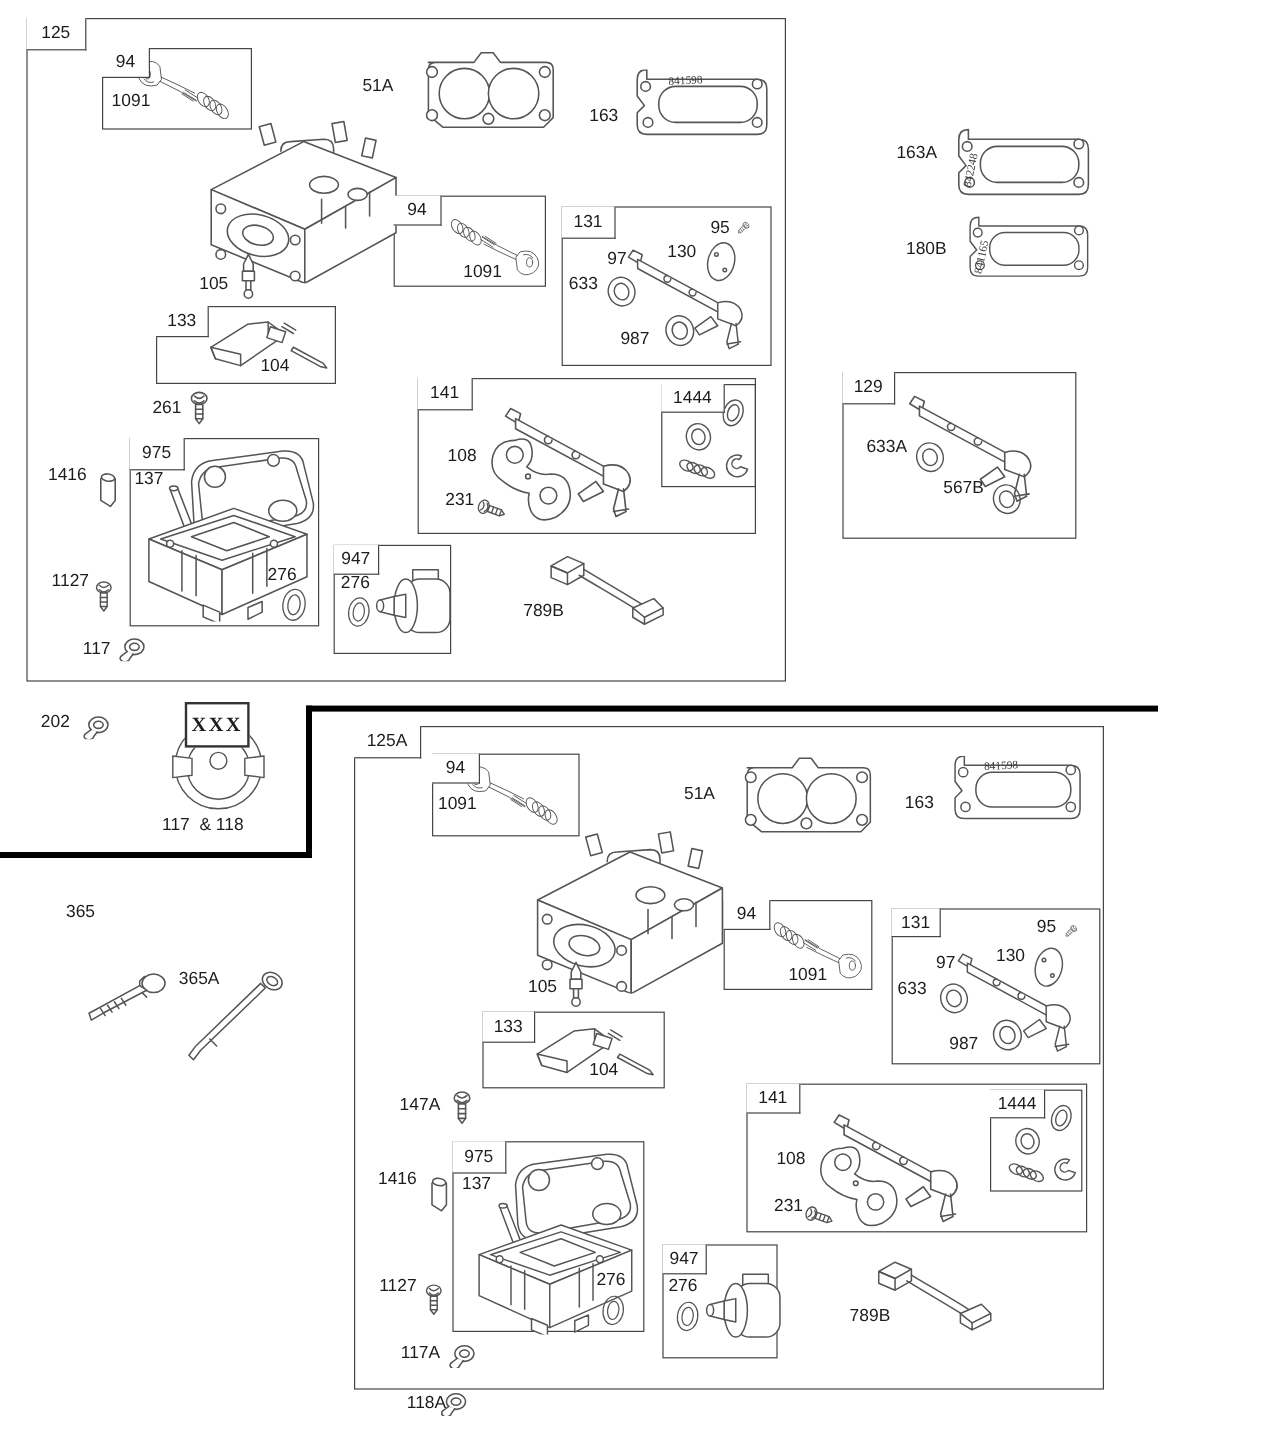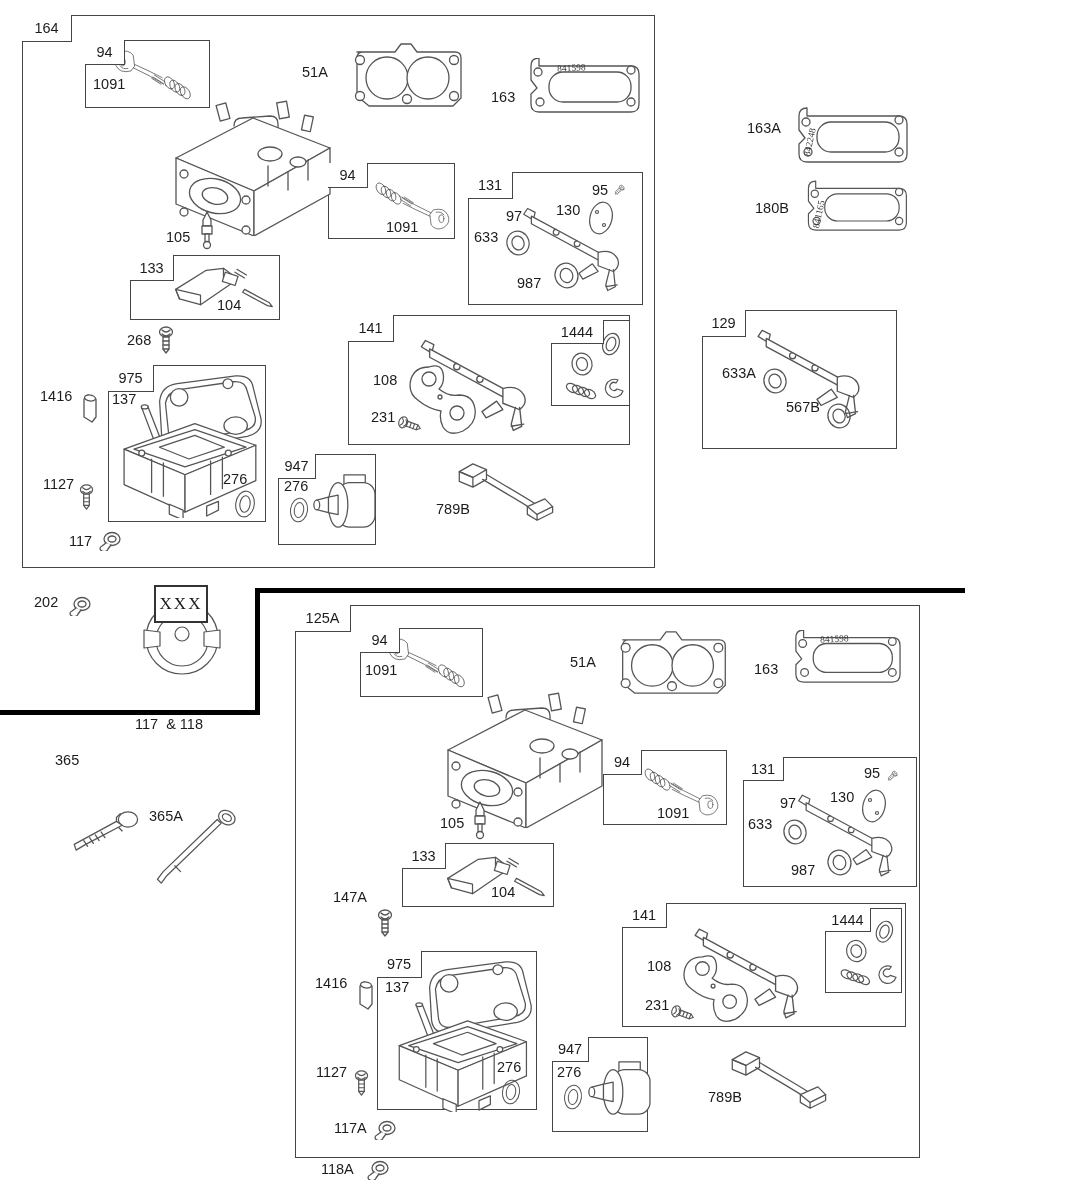--- a/index.html
+++ b/index.html
@@ -10,21 +10,21 @@
   .tag{position:absolute;border-right:1px solid #454545;border-bottom:1px solid #454545;
        background:#fff;display:flex;align-items:center;justify-content:center;
        font-size:14.5px;z-index:4}
   .lbl{position:absolute;font-size:14.5px;white-space:nowrap;z-index:4}
   .stamp{position:absolute;font-family:"Liberation Serif",serif;font-size:9.5px;
          color:#3a3a3a;white-space:nowrap;z-index:5}
   .thick{position:absolute;background:#000;z-index:6}
   .part{position:absolute;overflow:visible;z-index:2}
   .xxxbox{position:absolute;border:2px solid #333;background:#fff;display:flex;
           align-items:center;justify-content:center;font-family:"Liberation Serif",serif;
-          font-weight:normal;font-size:17px;letter-spacing:2px;z-index:5}
+          font-weight:bold;font-size:17px;letter-spacing:2px;z-index:5}
   svg .ln{fill:#fff;stroke:#555;stroke-width:1.3;stroke-linejoin:round;stroke-linecap:round}
   svg .op{fill:none;stroke:#555;stroke-width:1.2;stroke-linejoin:round;stroke-linecap:round}
 </style>
 </head>
 <body>
 
 <div id="stage">
 
   <svg width="0" height="0" style="position:absolute">
     <defs>
@@ -246,21 +246,21 @@
         </g>
       </symbol>
     </defs>
   </svg>
 
   <div class="thick" style="left:255px;top:588px;width:710px;height:5px"></div>
   <div class="thick" style="left:255px;top:588px;width:5px;height:127px"></div>
   <div class="thick" style="left:0px;top:710px;width:260px;height:5px"></div>
 
   <div class="box" style="left:22px;top:15px;width:633px;height:553px"></div>
-  <div class="tag" style="left:22px;top:15px;width:50px;height:27px">164</div>
+  <div class="tag" style="left:22px;top:15px;width:50px;height:27px">125</div>
 
   <div class="box" style="left:85px;top:40px;width:125px;height:68px"></div>
   <div class="tag" style="left:85px;top:40px;width:40px;height:25px">94</div>
   <svg class="part" style="left:95px;top:48px;width:112px;height:56px">
       <use href="#s-needle-r" width="100%" height="100%"></use>
     </svg>
   <span class="lbl" style="left:93px;top:76px">1091</span>
 
   <svg class="part" style="left:158px;top:96px;width:180px;height:140px">
       <use href="#s-carb" width="100%" height="100%"></use>
@@ -282,21 +282,21 @@
       <use href="#s-inlet" width="100%" height="100%"></use>
     </svg>
 
   <div class="box" style="left:130px;top:255px;width:150px;height:65px"></div>
   <div class="tag" style="left:130px;top:255px;width:44px;height:26px">133</div>
   <svg class="part" style="left:168px;top:260px;width:110px;height:54px">
       <use href="#s-float" width="100%" height="100%"></use>
     </svg>
   <span class="lbl" style="left:217px;top:297px">104</span>
 
-  <span class="lbl" style="left:127px;top:332px">268</span>
+  <span class="lbl" style="left:127px;top:332px">261</span>
   <svg class="part" style="left:158px;top:325px;width:16px;height:32px">
       <use href="#s-screw" width="100%" height="100%"></use>
     </svg>
 
   <div class="box" style="left:108px;top:365px;width:158px;height:157px"></div>
   <div class="tag" style="left:108px;top:365px;width:46px;height:27px">975</div>
   <span class="lbl" style="left:112px;top:391px">137</span>
   <svg class="part" style="left:142px;top:372px;width:122px;height:78px">
       <use href="#s-g137" width="100%" height="100%"></use>
     </svg>
@@ -411,21 +411,21 @@
     </svg>
 
   <span class="lbl" style="left:34px;top:594px">202</span>
   <svg class="part" style="left:66px;top:596px;width:26px;height:20px">
       <use href="#s-plug" width="100%" height="100%"></use>
     </svg>
   <svg class="part" style="left:140px;top:594px;width:84px;height:82px">
       <use href="#s-dial" width="100%" height="100%"></use>
     </svg>
   <div class="xxxbox" style="left:154px;top:585px;width:54px;height:38px">XXX</div>
-  <span class="lbl" style="left:135px;top:716px;white-space:pre">117  &amp; 118</span>
+  <span class="lbl" style="left:135px;top:680px;white-space:pre">117  &amp; 118</span>
 
   <span class="lbl" style="left:55px;top:752px">365</span>
   <svg class="part" style="left:63px;top:806px;width:80px;height:48px">
       <use href="#s-bolt" width="100%" height="100%"></use>
     </svg>
   <span class="lbl" style="left:149px;top:808px">365A</span>
   <svg class="part" style="left:152px;top:806px;width:88px;height:82px">
       <use href="#s-stud" width="100%" height="100%"></use>
     </svg>
 
@@ -487,21 +487,21 @@
       <use href="#s-ring" width="100%" height="100%"></use>
     </svg>
 
   <div class="box" style="left:402px;top:843px;width:152px;height:64px"></div>
   <div class="tag" style="left:402px;top:843px;width:44px;height:26px">133</div>
   <svg class="part" style="left:440px;top:849px;width:110px;height:54px">
       <use href="#s-float" width="100%" height="100%"></use>
     </svg>
   <span class="lbl" style="left:491px;top:884px">104</span>
 
-  <span class="lbl" style="left:333px;top:889px">147A</span>
+  <span class="lbl" style="left:333px;top:913px">147A</span>
   <svg class="part" style="left:377px;top:908px;width:16px;height:32px">
       <use href="#s-screw" width="100%" height="100%"></use>
     </svg>
 
   <div class="box" style="left:622px;top:903px;width:284px;height:124px"></div>
   <div class="tag" style="left:622px;top:903px;width:45px;height:25px">141</div>
   <svg class="part" style="left:688px;top:925px;width:136px;height:98px">
       <use href="#s-shaft" width="100%" height="100%"></use>
     </svg>
   <span class="lbl" style="left:647px;top:958px">108</span>
@@ -553,18 +553,18 @@
     </svg>
   <svg class="part" style="left:580px;top:1056px;width:74px;height:64px">
       <use href="#s-sol" width="100%" height="100%"></use>
     </svg>
 
   <span class="lbl" style="left:708px;top:1089px">789B</span>
   <svg class="part" style="left:725px;top:1046px;width:104px;height:70px">
       <use href="#s-harness" width="100%" height="100%"></use>
     </svg>
 
-  <span class="lbl" style="left:321px;top:1161px">118A</span>
+  <span class="lbl" style="left:339px;top:1161px">118A</span>
   <svg class="part" style="left:364px;top:1160px;width:26px;height:20px">
       <use href="#s-plug" width="100%" height="100%"></use>
     </svg>
 
 </div>
 
 </body></html>

